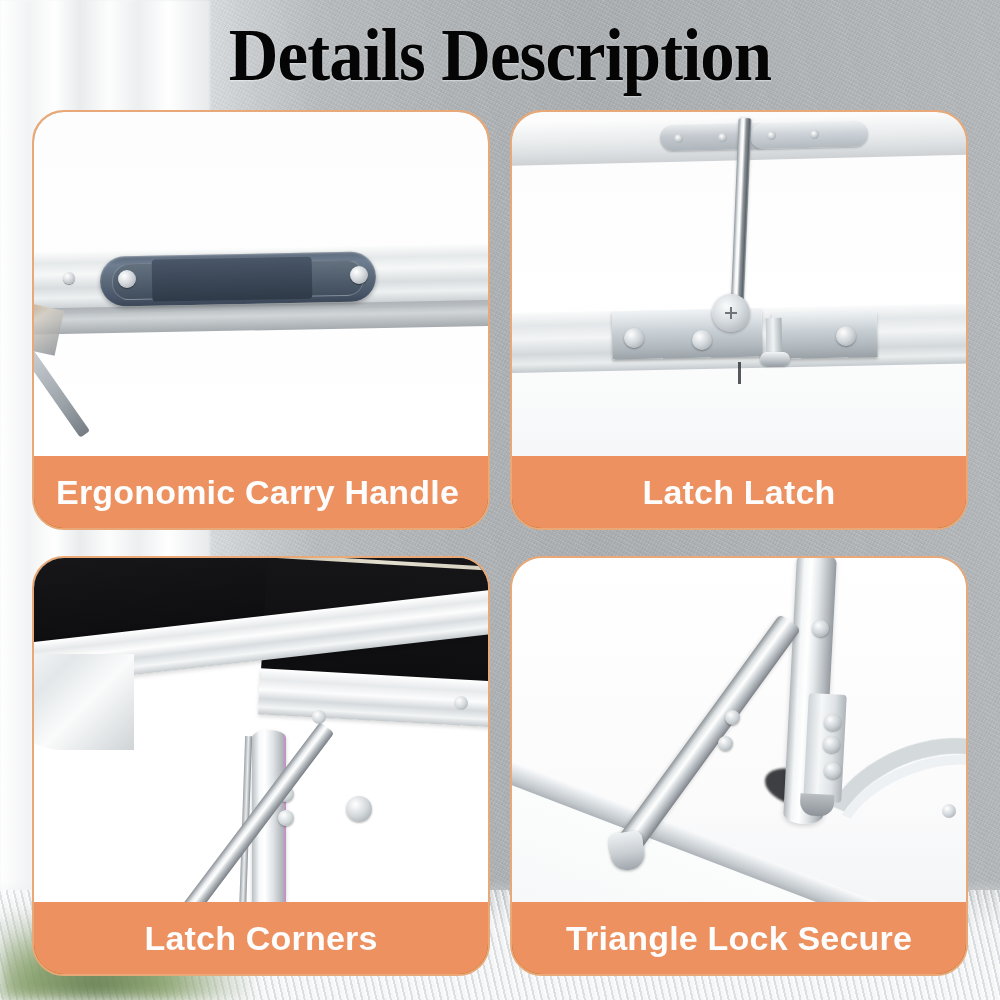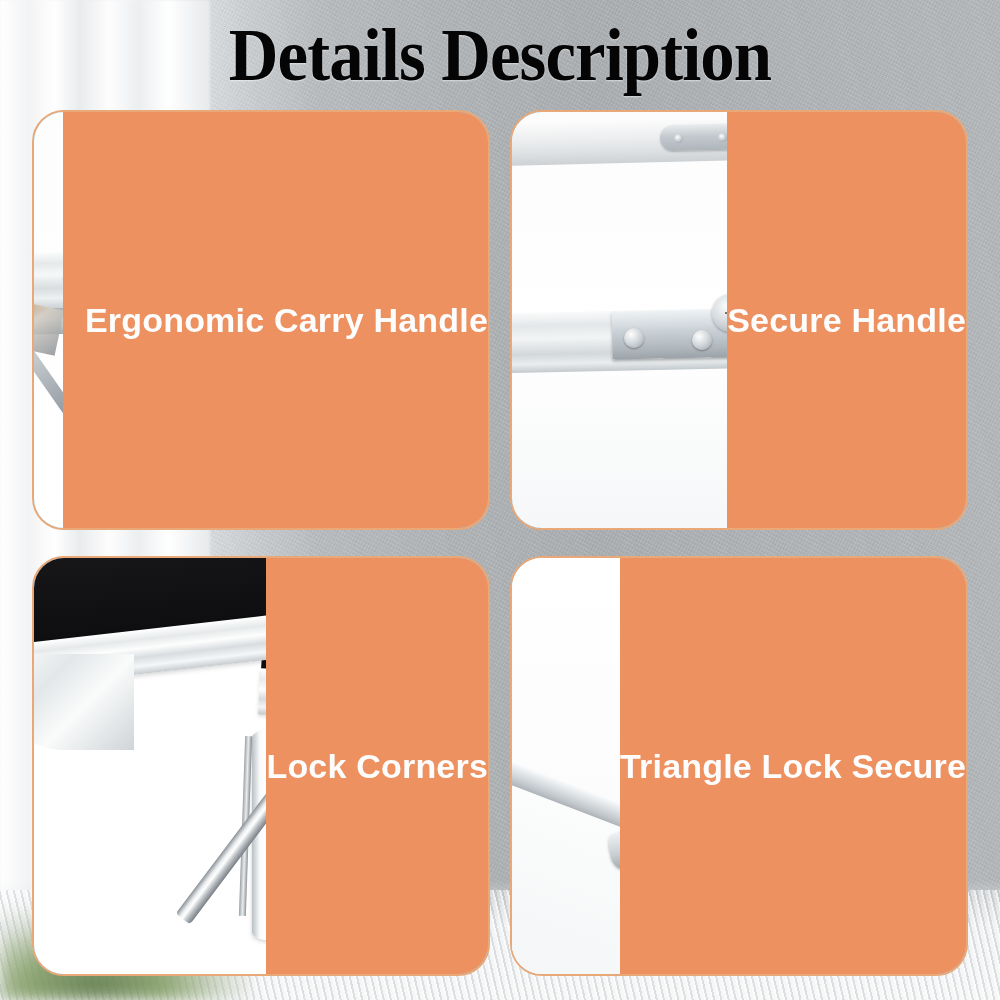--- a/index.html
+++ b/index.html
@@ -69,22 +69,22 @@
     display:grid;
     grid-template-columns:458px 458px;
     grid-template-rows:420px 420px;
     column-gap:20px;row-gap:26px;
   }
   .card{
     position:relative;
     border:2px solid #e9a878;
     border-radius:32px;
     overflow:hidden;
-    background:#7dd3fc;
-    display:flex;flex-direction:row;
+    background:#a16207;
+    display:flex;flex-direction:column;
     box-sizing:border-box;
   }
   .photo{
     position:relative;flex:1 1 auto;overflow:hidden;background:#ffffff;
   }
   .caption{
     flex:0 0 72px;
     background:#ed9160;
     display:flex;align-items:center;
     color:#fdfdfd;
@@ -419,21 +419,21 @@
       <div class="latchplate2"></div>
       <div class="tab"></div>
       <div class="pin"></div>
       <div class="pivot"></div>
       <div class="rivet r1"></div>
       <div class="rivet r2"></div>
       <div class="rivet r3"></div>
       <div class="seam"></div>
     </div>
     <div class="caption center">
-      <span>Secure Handle</span>
+      <span>Latch Latch</span>
     </div>
   </div>
 
   <div class="card">
     <div class="photo p3">
       <div class="topblack"></div>
       <div class="topblack2"></div>
       <div class="seamline"></div>
       <div class="edge"></div>
       <div class="edge2"></div>
@@ -441,21 +441,21 @@
       <div class="escrew e1"></div>
       <div class="escrew e2"></div>
       <div class="thinleg"></div>
       <div class="legpost"></div>
       <div class="legscrew g1"></div>
       <div class="legscrew g2"></div>
       <div class="brace"></div>
       <div class="bracejoint"></div>
     </div>
     <div class="caption center">
-      <span>Lock Corners</span>
+      <span>Latch Corners</span>
     </div>
   </div>
 
   <div class="card">
     <div class="photo p4">
       <div class="bgwhite"></div>
       <div class="framewhite"></div>
       <div class="frame"></div>
       <div class="shadowblob"></div>
       <div class="curve"></div>

